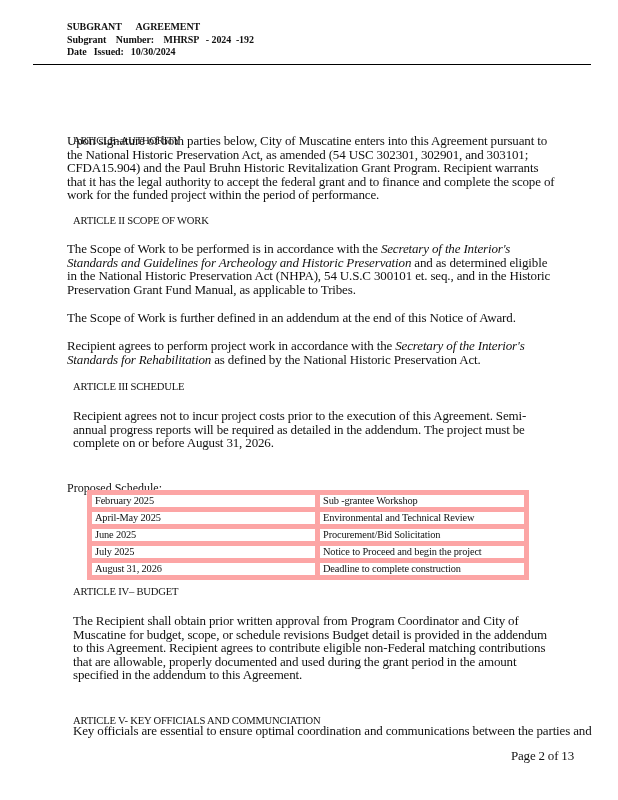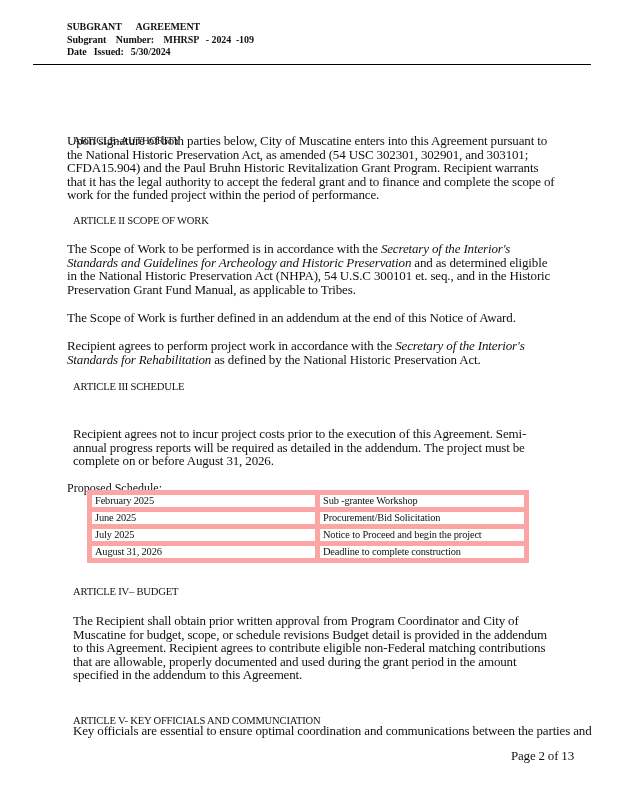--- a/index.html
+++ b/index.html
@@ -32,42 +32,46 @@
 
     .page-num { position: absolute; left: 511px; top: 748px; font-size: 13px; letter-spacing: -0.2px; }
   </style>
 </head>
 <body>
 
 <div class="page">
 
   <div class="hdr">
     <div>SUBGRANT      AGREEMENT</div>
-    <div>Subgrant    Number:    MHRSP   - 2024  -109</div>
-    <div>Date   Issued:   5/30/2024</div>
+    <div>Subgrant    Number:    MHRSP   - 2024  -192</div>
+    <div>Date   Issued:   10/30/2024</div>
   </div>
   <div class="hdr-rule"></div>
 
   <div class="heading" style="left:73px; top:106px;margin-top:29px;">ARTICLE–AUTHORITY</div>
   <div class="para" style="left:67px; top:134px;">Upon signature  of both parties below,  City of Muscatine enters  into this Agreement  pursuant  to the National Historic Preservation Act, as amended  (54 USC 302301, 302901, and 303101; CFDA15.904) and the Paul Bruhn Historic Revitalization Grant  Program. Recipient warrants  that it has  the legal authority to accept the federal  grant and  to finance and  complete the scope of work  for the funded  project within the period of performance.</div>
 
   <div class="heading" style="left:73px; top:215px;">ARTICLE II SCOPE OF WORK</div>
   <div class="para" style="left:67px; top:242px;"><span>The Scope  of  Work to be performed  is in accordance  with the </span><i>Secretary of the Interior's  Standards and Guidelines for Archeology and Historic Preservation</i><span> and  as determined  eligible  in the National Historic Preservation  Act (NHPA), 54 U.S.C 300101 et. seq.,  and in the Historic Preservation Grant Fund Manual,  as applicable  to Tribes.</span></div>
   <div class="para" style="left:67px; top:311px;">The Scope  of  Work is further  defined  in an addendum    at the end  of this Notice  of Award.</div>
   <div class="para" style="left:67px; top:339px;"><span>Recipient  agrees  to perform project  work  in accordance  with  the </span><i>Secretary  of the Interior's Standards  for  Rehabilitation</i><span> as defined  by the National  Historic   Preservation  Act.</span></div>
 
   <div class="heading" style="left:73px; top:381px;">ARTICLE III SCHEDULE</div>
-  <div class="para" style="left:73px; top:409px; width:480px;margin-top:18px;">Recipient agrees  not to incur project costs prior to the execution of this Agreement. Semi-annual progress reports will be  required  as detailed in the addendum.   The project must  be  complete on or before August 31, 2026.</div>
+  <div class="para" style="left:73px; top:409px; width:480px;">Recipient agrees  not to incur project costs prior to the execution of this Agreement. Semi-annual progress reports will be  required  as detailed in the addendum.   The project must  be  complete on or before August 31, 2026.</div>
   <div class="sched-label">Proposed Schedule:</div>
 
   <table class="sched">
     <tbody>
         <tr>
       <td class="c1">February 2025</td>
       <td>Sub -grantee  Workshop</td>
+    </tr>
+    <tr>
+      <td class="c1">April-May 2025</td>
+      <td>Environmental and  Technical Review</td>
     </tr>
     <tr>
       <td class="c1">June 2025</td>
       <td>Procurement/Bid Solicitation</td>
     </tr>
     <tr>
       <td class="c1">July 2025</td>
       <td>Notice to Proceed and begin the project</td>
     </tr>
     <tr>

